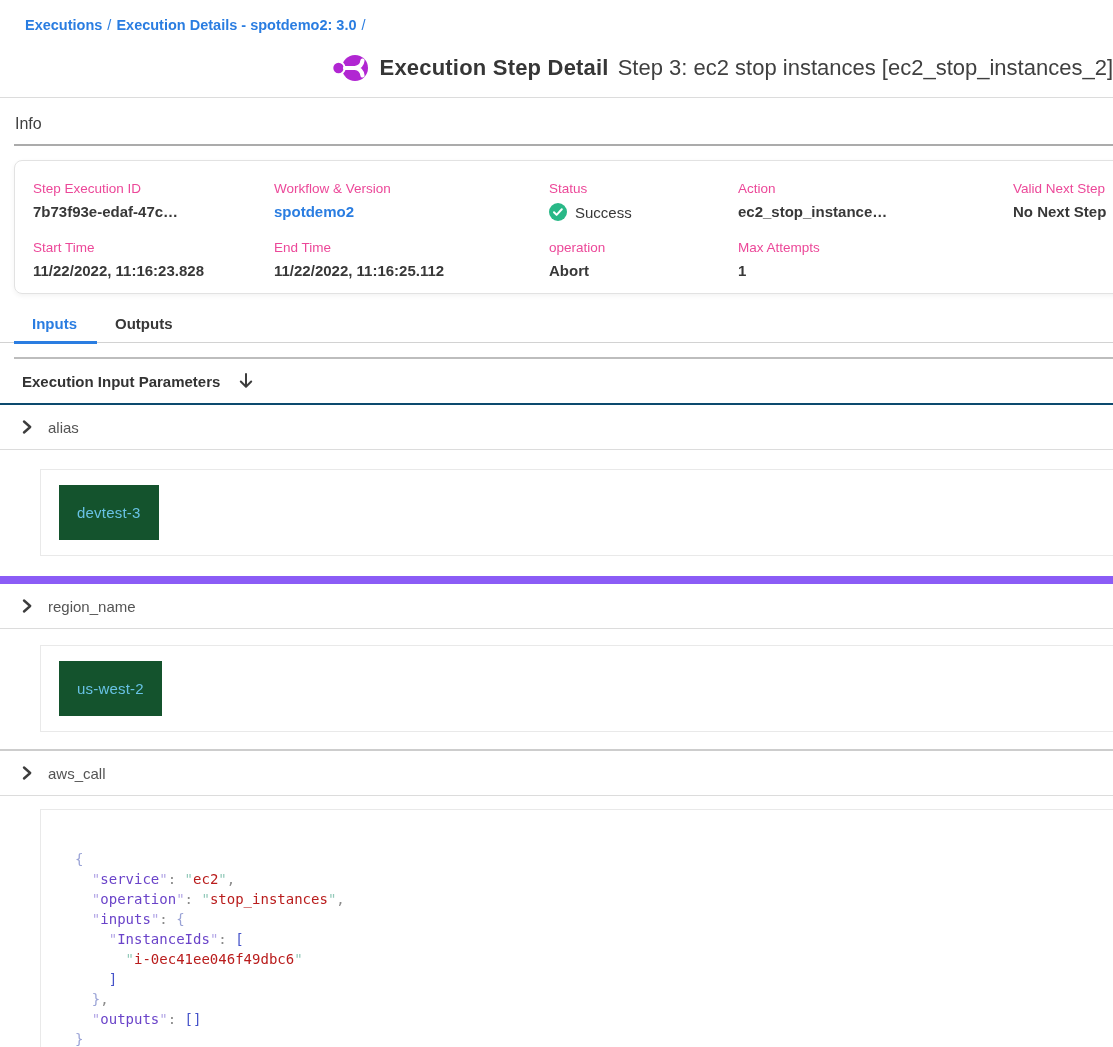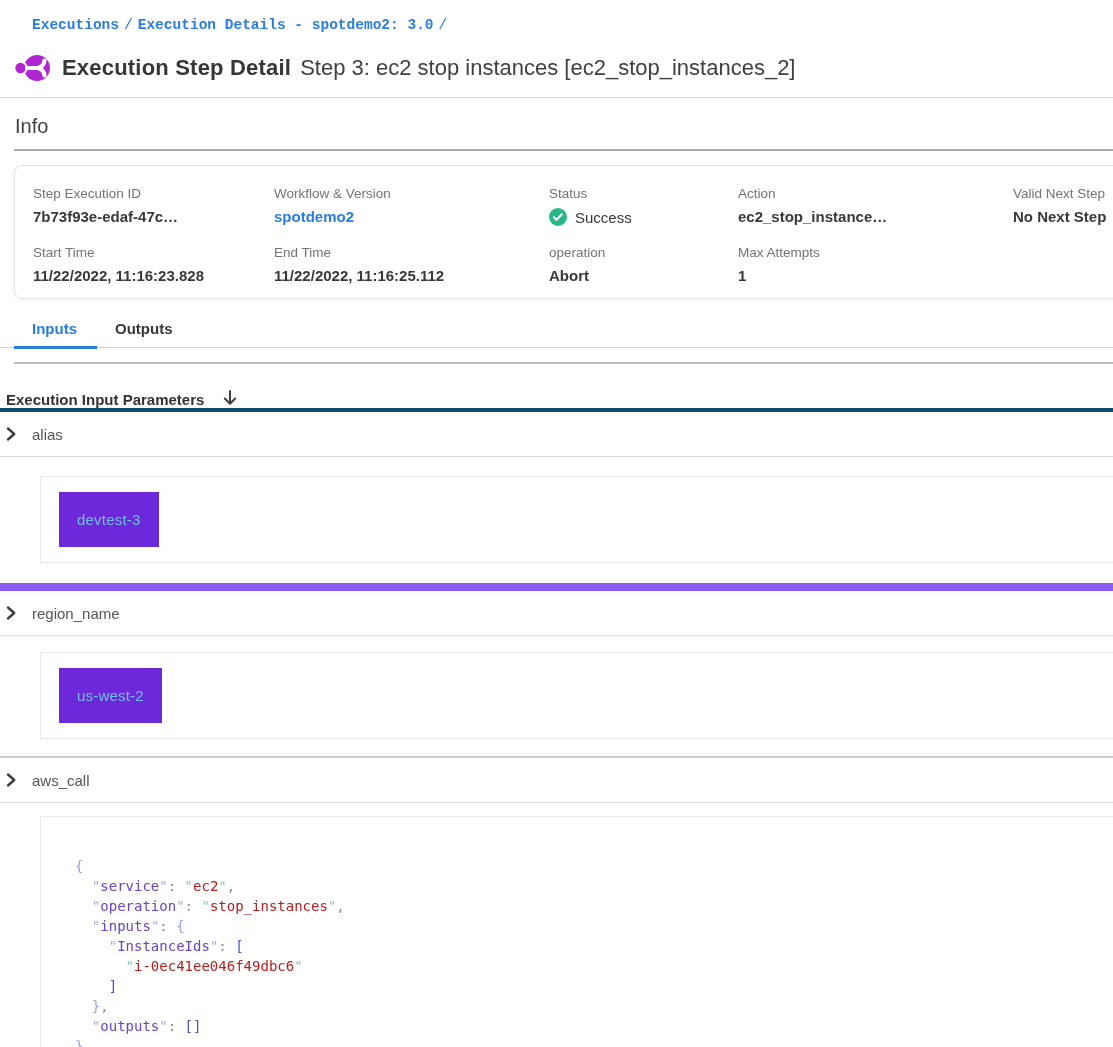--- a/index.html
+++ b/index.html
@@ -2,63 +2,63 @@
 <html><head>
 <meta charset="utf-8">
 <style>
   html,body{margin:0;padding:0;}
   body{
     width:1113px;height:1047px;overflow:hidden;background:#fff;
     font-family:"Liberation Sans","DejaVu Sans",sans-serif;color:#3b3b3b;
     position:relative;
   }
   
-  .breadcrumb{margin:17px 0 0 32px;font-size:14.5px;font-family:Liberation Mono, monospace;}
+  .breadcrumb{margin:17px 0 0 25px;font-size:14.5px;}
   .breadcrumb a{color:#2a7de1;text-decoration:none;font-weight:bold;cursor:pointer;}
   .breadcrumb .sep{color:#2a7de1;margin:0 5px;font-weight:normal;}
   
-  .title-row{display:flex;align-items:center;margin:20px 0 0 14px;}
+  .title-row{display:flex;align-items:center;margin:20px 0 0 14px;justify-content:flex-end;}
   .title-row .logo{width:36px;height:30px;flex:0 0 auto;}
   .title-main{font-size:22px;font-weight:bold;color:#363636;margin-left:12px;letter-spacing:.2px;}
   .title-sub{font-size:22px;font-weight:normal;color:#404040;margin-left:9px;}
   .hr-light{border:none;border-top:1px solid #dcdcdc;margin:14px 0 0 0;}
   
-  .info-heading{margin:17px 0 0 15px;font-size:20px;color:#3f3f3f;}
+  .info-heading{margin:17px 0 0 15px;font-size:16px;color:#3f3f3f;}
   .hr-dark{border:none;border-top:2px solid #ababab;margin:11px 0 0 14px;}
   .info-card{
     margin:14px 0 0 14px;width:1106px;height:112px;
     border:1px solid #e2e2e2;border-radius:8px;
     box-shadow:0 2px 5px rgba(0,0,0,.05);
     padding:20px 0 0 18px;box-sizing:content-box;
   }
   .info-grid{display:grid;grid-template-columns:241px 275px 189px 275px auto;row-gap:19px;}
-  .cell .lbl{font-size:13.5px;color:#737373;margin-bottom:7px;}
+  .cell .lbl{font-size:13.5px;color:#ec4899;margin-bottom:7px;}
   .cell .val{font-size:15px;font-weight:bold;color:#383838;}
   .cell .val a{color:#2a7de1;text-decoration:none;cursor:pointer;}
   .status-val{display:flex;align-items:center;font-weight:normal !important;color:#3a3a3a;text-align:center;}
   .status-val svg{margin-right:8px;}
   
   .tab-bar{margin-top:21px;border-bottom:1px solid #d2d2d2;display:flex;padding-left:14px;}
   .tab{font-size:15px;font-weight:bold;color:#383838;padding:0 20px 9px 18px;cursor:pointer;border-bottom:3px solid transparent;margin-bottom:-2px;}
   .tab.active{color:#2a7de1;border-bottom-color:#2a7de1;}
   .hr-mid{border:none;border-top:2px solid #bdbdbd;margin:14px 0 0 14px;}
   
-  .params-header{height:44px;display:flex;align-items:flex-end;padding-left:6px;border-bottom:4px solid #0c4a6e;}
+  .params-header{height:44px;display:flex;align-items:center;padding-left:22px;border-bottom:2px solid #0c4a6e;}
   .params-header .ph-label{font-size:15px;font-weight:bold;color:#333;}
   .params-header .dl{margin-left:16px;cursor:pointer;display:flex;align-items:center;}
   
-  .sec-row{height:44px;display:flex;align-items:center;padding-left:4px;border-bottom:1px solid #dcdcdc;cursor:pointer;text-align:right;}
+  .sec-row{height:44px;display:flex;align-items:center;padding-left:20px;border-bottom:1px solid #dcdcdc;cursor:pointer;text-align:right;}
   .sec-row .chev{display:flex;align-items:center;margin-right:14px;}
   .sec-row .sec-label{font-size:15px;color:#545454;}
   .panel{
     margin:19px 0 0 40px;width:1090px;border:1px solid #e9e9e9;
     padding:15px 0 15px 18px;box-sizing:border-box;
   }
   .chip{
-    display:inline-block;background:#6d28d9;color:#68c2e4;
+    display:inline-block;background:#14532d;color:#68c2e4;
     font-size:15px;padding:19px 18px;letter-spacing:.2px;
   }
   .gap20{height:20px;}
   .gap17{height:17px;}
   
   .code-panel{
     margin:13px 0 0 40px;width:1090px;height:300px;border:1px solid #e9e9e9;
     padding:39px 0 0 34px;box-sizing:border-box;
   }
   .code{font-family:"DejaVu Sans Mono","Liberation Mono",monospace;font-size:14px;line-height:20px;}

